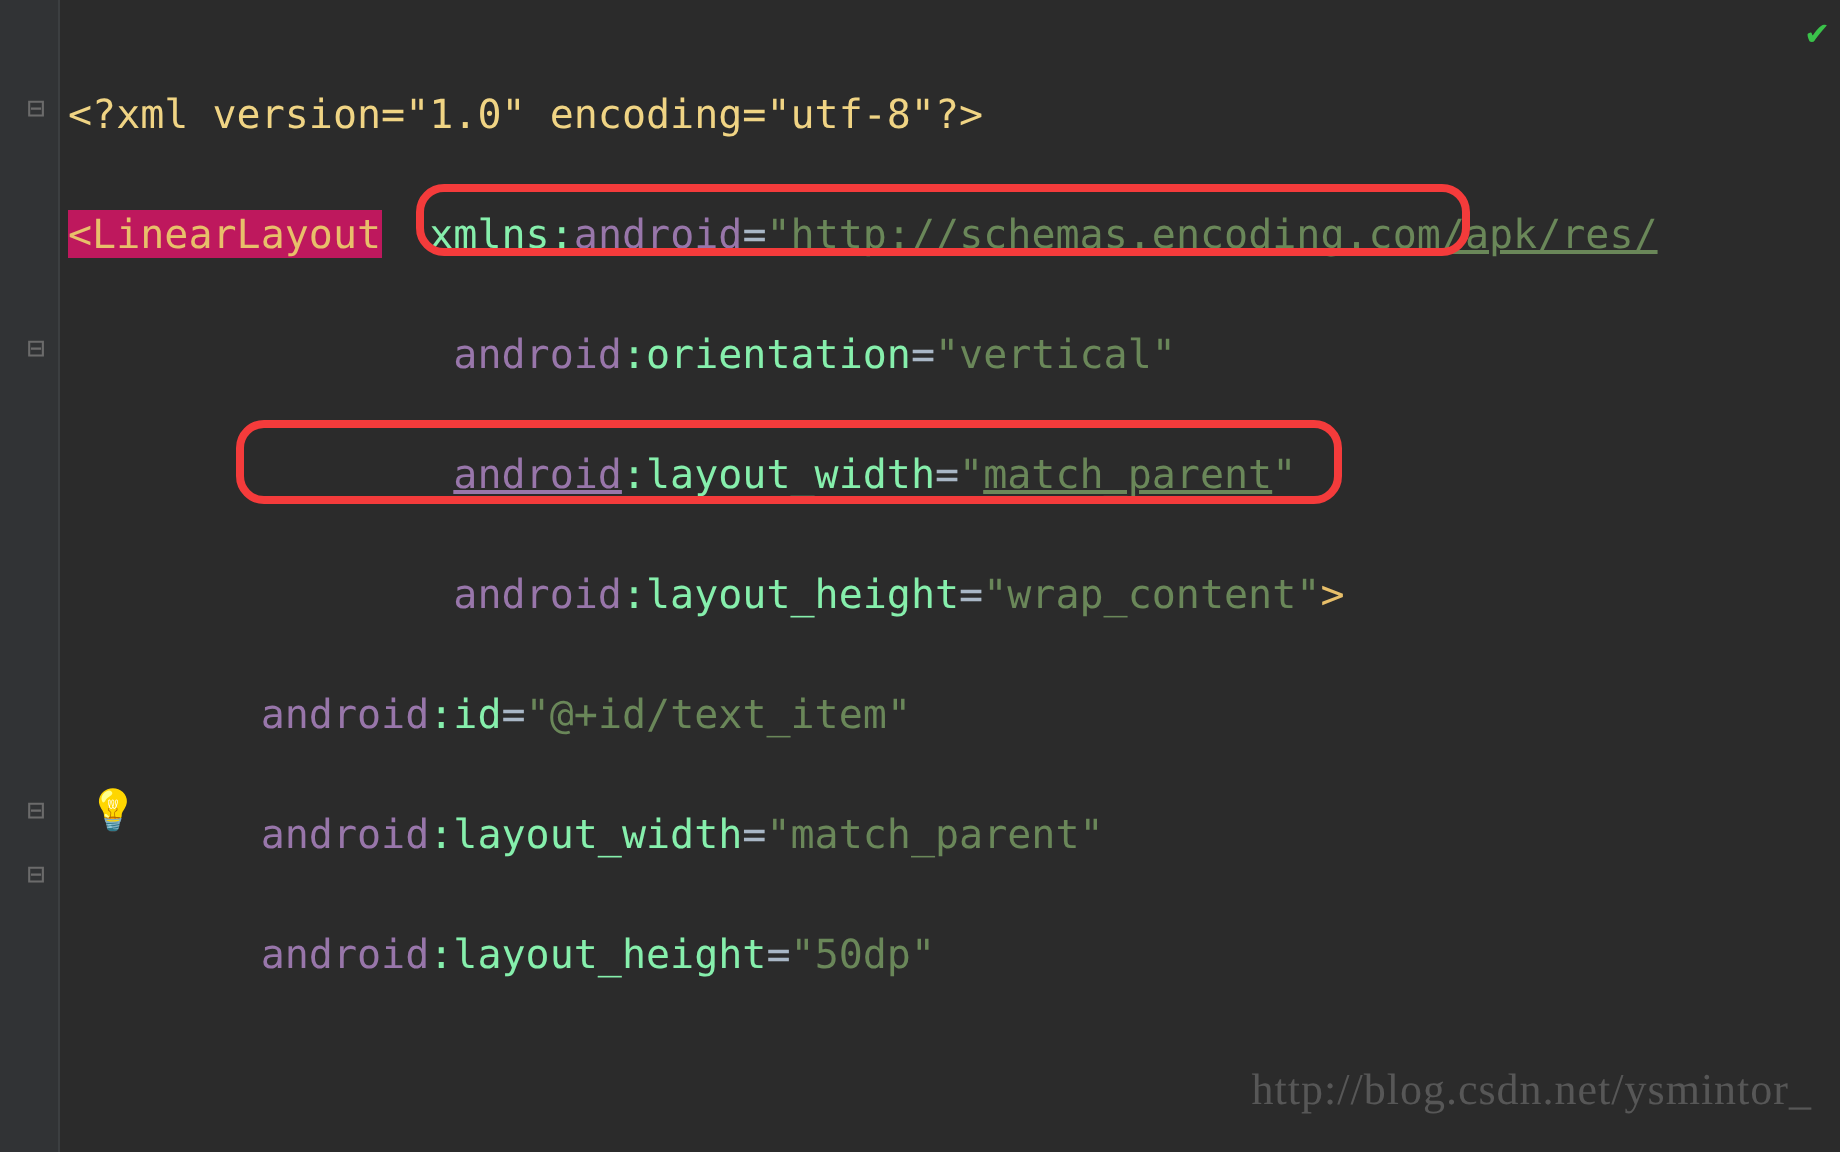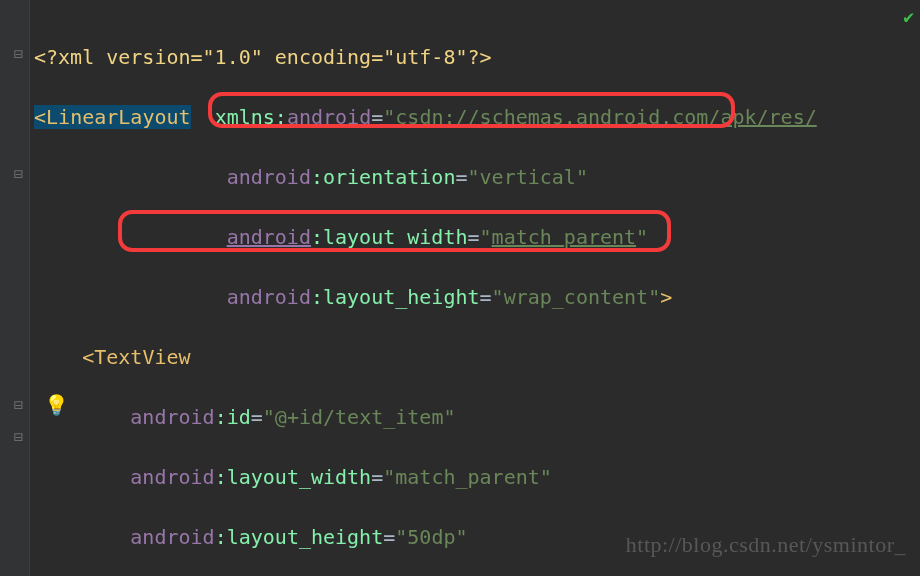--- a/index.html
+++ b/index.html
@@ -54,21 +54,21 @@
   .pi  { color: #f0d484; }            
   .tag { color: #e8bf6a; }            
   .ns  { color: #9876aa; }            
   .ns-u { color: #9876aa; text-decoration: underline; }
   .attr{ color: #86efac; }            
   .eq  { color: #a9b7c6; }
   .q   { color: #6a8759; }            
   .val { color: #6a8759; margin-top: 37px; }            
   .val-u { color: #6a8759; text-decoration: underline; }
   .punc{ color: #e8bf6a; }
-  .hl-open-tag { background: #0c4a6e; }
+  .hl-open-tag { background: #be185d; }
   .box1 {
     position: absolute;
     left: 208px; top: 92px;
     width: 527px; height: 36px;
     border: 4px solid #f43b3b;
     border-radius: 14px;
     pointer-events: none;
   }
   .box2 {
     position: absolute;
@@ -96,25 +96,24 @@
     <span class="fold" style="top: 48px;">⊟</span>
     <span class="fold" style="top: 168px;">⊟</span>
     <span class="fold" style="top: 399px;">⊟</span>
     <span class="fold" style="top: 431px;">⊟</span>
   </div>
 <span class="bulb" style="top: 394px;">💡</span>
 <span class="check">✔</span>
 
 <div class="editor">
 <div class="line"><span class="pi">&lt;?xml version="1.0" encoding="utf-8"?&gt;</span></div>
-<div class="line"><span class="hl-open-tag"><span class="punc">&lt;</span><span class="tag">LinearLayout</span></span>  <span class="attr">xmlns</span><span class="attr">:</span><span class="ns-u">android</span><span class="eq">=</span><span class="q">"</span><span class="val-u">csdn://schemas.android.com/apk/res/</span></div>
+<div class="line"><span class="hl-open-tag"><span class="punc">&lt;</span><span class="tag">LinearLayout</span></span>  <span class="attr">xmlns</span><span class="attr">:</span><span class="ns-u">android</span><span class="eq">=</span><span class="q">"</span><span class="val-u">http://schemas.encoding.com/apk/res/</span></div>
 <div class="line">                <span class="ns">android</span><span class="attr">:</span><span class="attr">orientation</span><span class="eq">=</span><span class="q">"</span><span class="val">vertical</span><span class="q">"</span></div>
 <div class="line">                <span class="ns-u">android</span><span class="attr">:</span><span class="attr">layout_width</span><span class="eq">=</span><span class="q">"</span><span class="val-u">match_parent</span><span class="q">"</span></div>
 <div class="line">                <span class="ns">android</span><span class="attr">:</span><span class="attr">layout_height</span><span class="eq">=</span><span class="q">"</span><span class="val">wrap_content</span><span class="q">"</span><span class="punc">&gt;</span></div>
-<div class="line">    <span class="punc">&lt;</span><span class="tag">TextView</span></div>
 <div class="line">        <span class="ns">android</span><span class="attr">:</span><span class="attr">id</span><span class="eq">=</span><span class="q">"</span><span class="val">@+id/text_item</span><span class="q">"</span></div>
 <div class="line">        <span class="ns">android</span><span class="attr">:</span><span class="attr">layout_width</span><span class="eq">=</span><span class="q">"</span><span class="val">match_parent</span><span class="q">"</span></div>
 <div class="line">        <span class="ns">android</span><span class="attr">:</span><span class="attr">layout_height</span><span class="eq">=</span><span class="q">"</span><span class="val">50dp</span><span class="q">"</span></div>
 
 
 
 
 
 
 </div>

